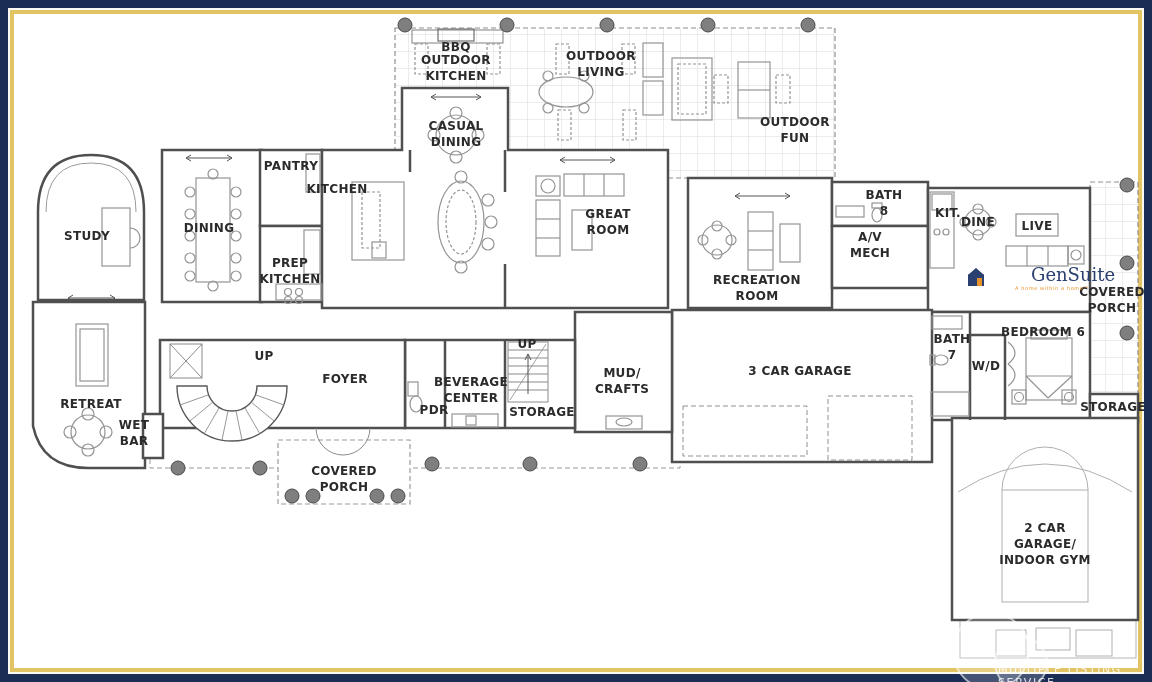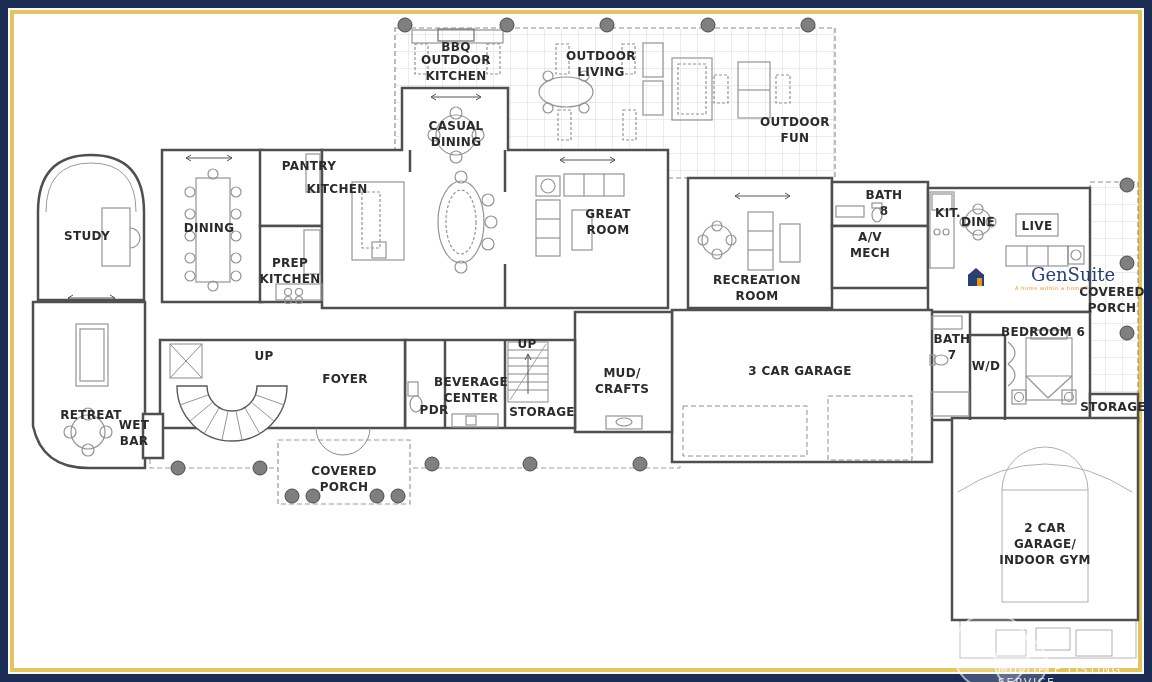--- a/index.html
+++ b/index.html
@@ -308,21 +308,21 @@
   <div id="labels">
       <div class="label" style="left: 456px; top: 47px;">BBQ</div>
       <div class="label" style="left: 456px; top: 68px;">OUTDOOR
 KITCHEN</div>
       <div class="label" style="left: 601px; top: 64px;">OUTDOOR
 LIVING</div>
       <div class="label" style="left: 795px; top: 130px;">OUTDOOR
 FUN</div>
       <div class="label" style="left: 456px; top: 134px;">CASUAL
 DINING</div>
-      <div class="label" style="left: 305px; top: 166px; padding-left: 8px;">PANTRY</div>
+      <div class="label" style="left: 291px; top: 166px;">PANTRY</div>
       <div class="label" style="left: 337px; top: 189px;">KITCHEN</div>
       <div class="label" style="left: 209px; top: 228px;">DINING</div>
       <div class="label" style="left: 290px; top: 271px;">PREP
 KITCHEN</div>
       <div class="label" style="left: 87px; top: 236px;">STUDY</div>
       <div class="label" style="left: 608px; top: 222px;">GREAT
 ROOM</div>
       <div class="label" style="left: 757px; top: 288px;">RECREATION
 ROOM</div>
       <div class="label" style="left: 870px; top: 245px;">A/V
@@ -342,21 +342,21 @@
       <div class="label" style="left: 800px; top: 371px;">3 CAR GARAGE</div>
       <div class="label" style="left: 622px; top: 381px;">MUD/
 CRAFTS</div>
       <div class="label" style="left: 542px; top: 412px;">STORAGE</div>
       <div class="label" style="left: 471px; top: 390px;">BEVERAGE
 CENTER</div>
       <div class="label" style="left: 434px; top: 410px;">PDR</div>
       <div class="label" style="left: 345px; top: 379px;">FOYER</div>
       <div class="label" style="left: 264px; top: 356px;">UP</div>
       <div class="label" style="left: 527px; top: 344px;">UP</div>
-      <div class="label" style="left: 91px; top: 415px; text-align: right;">RETREAT</div>
+      <div class="label" style="left: 91px; top: 404px; text-align: right;">RETREAT</div>
       <div class="label" style="left: 134px; top: 433px;">WET
 BAR</div>
       <div class="label" style="left: 344px; top: 479px;">COVERED
 PORCH</div>
       <div class="label" style="left: 1045px; top: 544px;">2 CAR GARAGE/
 INDOOR GYM</div>
     </div>
 
   <div class="logo">
     <svg width="20" height="22" viewBox="0 0 20 22">

